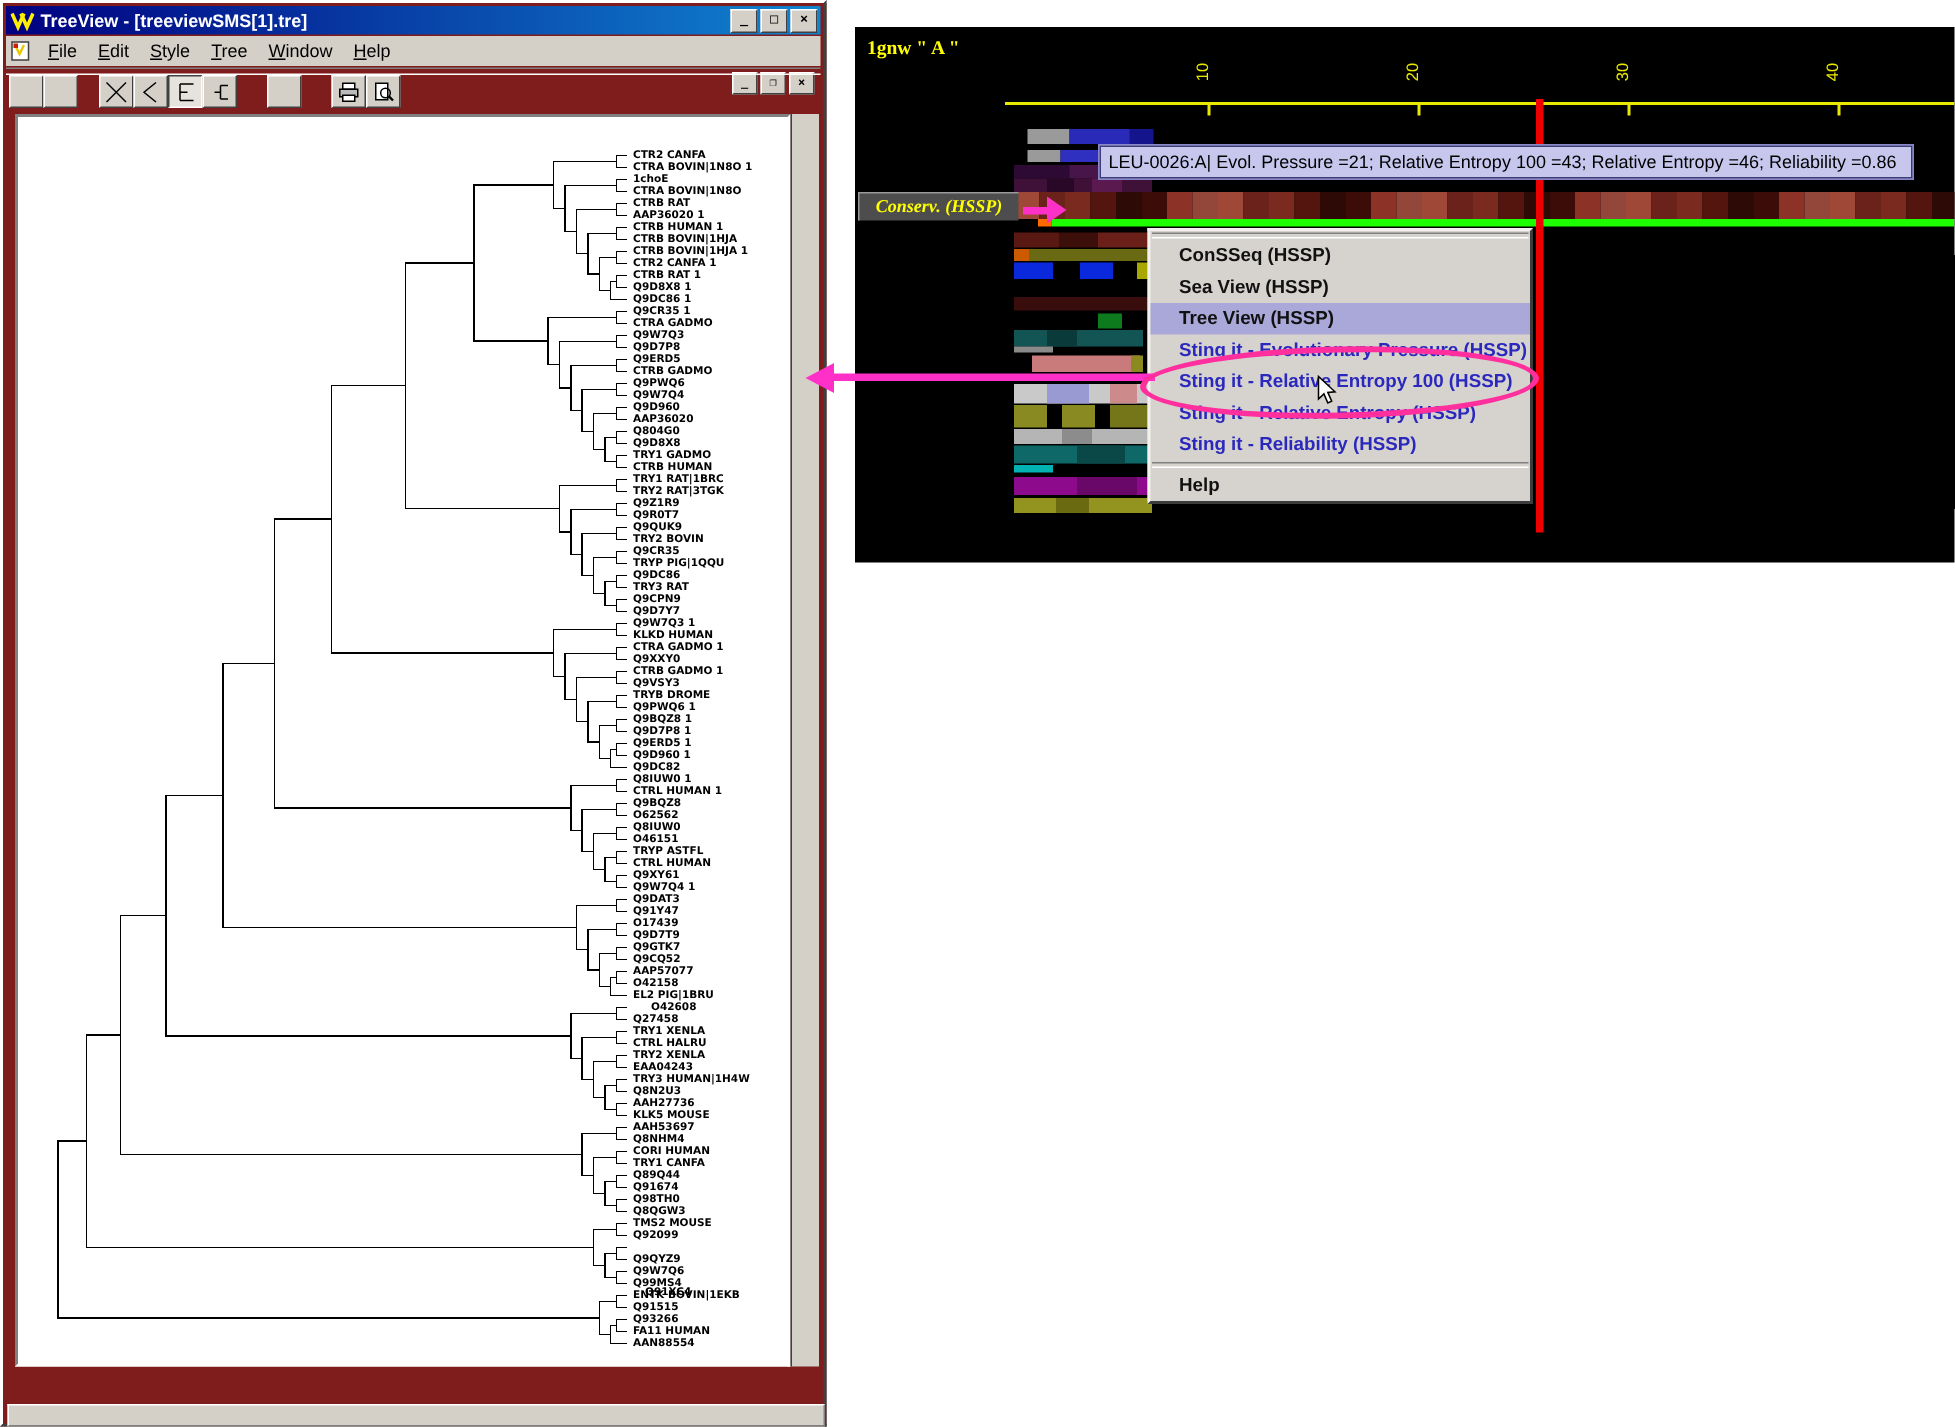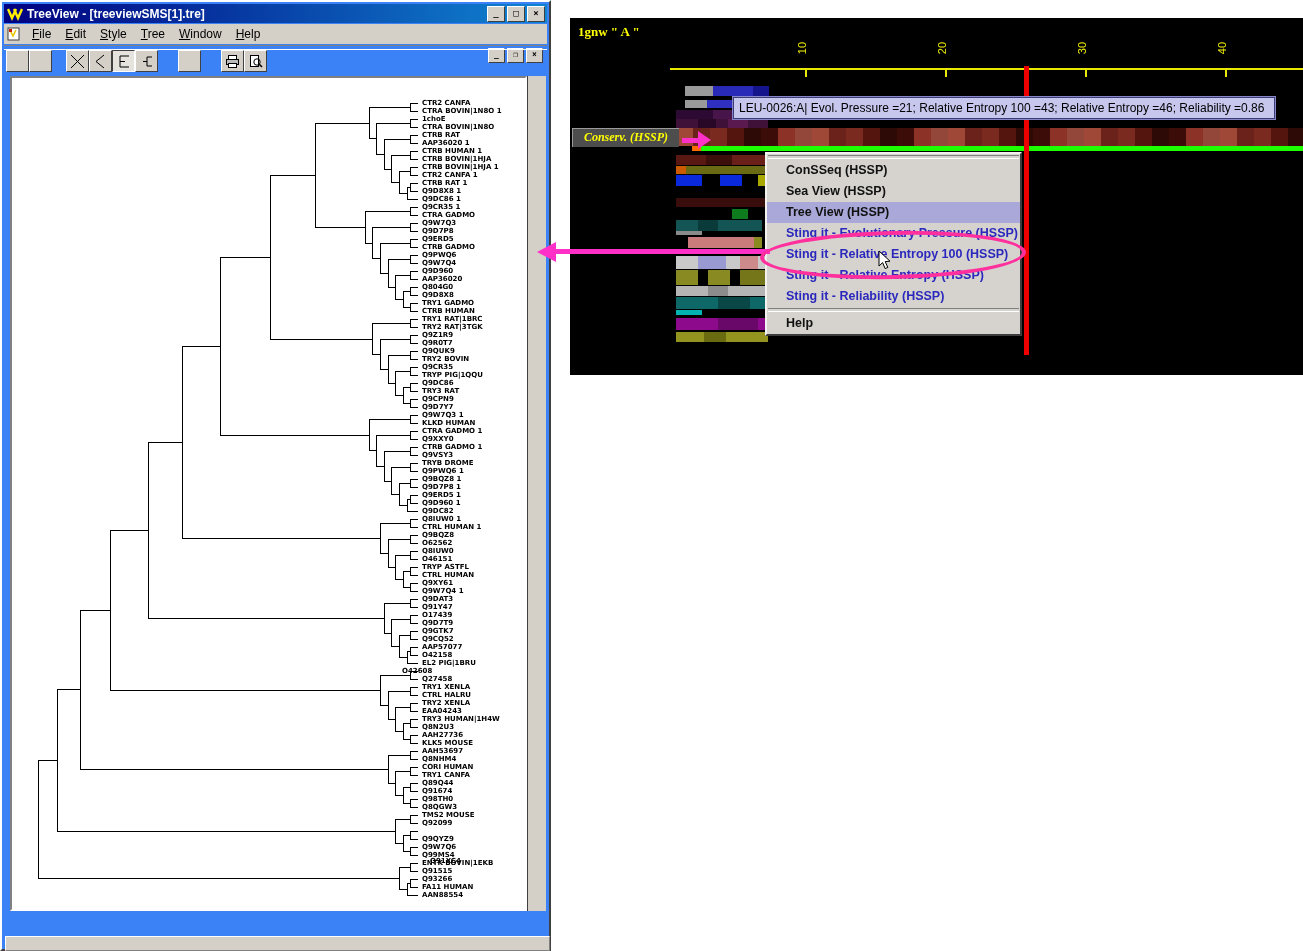--- a/index.html
+++ b/index.html
@@ -1,20 +1,20 @@
 <!DOCTYPE html>
 <html><head>
 <meta charset="utf-8">
 <style>
   html,body{margin:0;padding:0;}
   body{width:1303px;height:951px;position:relative;background:#ffffff;
        font-family:"Liberation Sans",sans-serif;overflow:hidden;}
 
   
-  .win{position:absolute;left:0;top:0;width:551px;height:951px;background:#3b82f6;
+  .win{position:absolute;left:0;top:0;width:551px;height:951px;background:#7f1d1d;
        border:2px solid;border-color:#ffffff #404040 #404040 #ffffff;box-sizing:border-box;}
   .titlebar{position:absolute;left:2px;top:2px;right:2px;height:19px;
        background:linear-gradient(to right,#000080,#1084d0);display:flex;align-items:center;}
   .titlebar .ttl{color:#ffffff;font-weight:bold;font-size:12px;margin-left:4px;white-space:nowrap;}
   .win-icon{width:16px;height:14px;margin-left:3px;flex:0 0 auto;}
   .tb-ctrls{position:absolute;right:2px;top:2px;display:flex;gap:2px;}
   .tb-btn{width:16px;height:14px;background:#d4d0c8;border:1px solid;
        border-color:#ffffff #404040 #404040 #ffffff;font-size:9px;line-height:12px;
        text-align:center;font-weight:bold;color:#000;font-family:"DejaVu Sans Mono",monospace;}
   .menubar{position:absolute;left:2px;top:22px;right:2px;height:20px;background:#d4d0c8;
@@ -230,21 +230,21 @@
         <div class="taxon" style="left: 410px; top: 509px;">Q9W7Q4 1</div>
         <div class="taxon" style="left: 410px; top: 517px;">Q9DAT3</div>
         <div class="taxon" style="left: 410px; top: 525px;">Q91Y47</div>
         <div class="taxon" style="left: 410px; top: 533px;">O17439</div>
         <div class="taxon" style="left: 410px; top: 541px;">Q9D7T9</div>
         <div class="taxon" style="left: 410px; top: 549px;">Q9GTK7</div>
         <div class="taxon" style="left: 410px; top: 557px;">Q9CQ52</div>
         <div class="taxon" style="left: 410px; top: 565px;">AAP57077</div>
         <div class="taxon" style="left: 410px; top: 573px;">O42158</div>
         <div class="taxon" style="left: 410px; top: 581px;">EL2 PIG|1BRU</div>
-        <div class="taxon" style="left: 390px; top: 589px;">O42608</div>
+        <div class="taxon" style="left: 422px; top: 589px;">O42608</div>
         <div class="taxon" style="left: 410px; top: 597px;">Q27458</div>
         <div class="taxon" style="left: 410px; top: 605px;">TRY1 XENLA</div>
         <div class="taxon" style="left: 410px; top: 613px;">CTRL HALRU</div>
         <div class="taxon" style="left: 410px; top: 621px;">TRY2 XENLA</div>
         <div class="taxon" style="left: 410px; top: 629px;">EAA04243</div>
         <div class="taxon" style="left: 410px; top: 637px;">TRY3 HUMAN|1H4W</div>
         <div class="taxon" style="left: 410px; top: 645px;">Q8N2U3</div>
         <div class="taxon" style="left: 410px; top: 653px;">AAH27736</div>
         <div class="taxon" style="left: 410px; top: 661px;">KLK5 MOUSE</div>
         <div class="taxon" style="left: 410px; top: 669px; text-align: right;">AAH53697</div>

